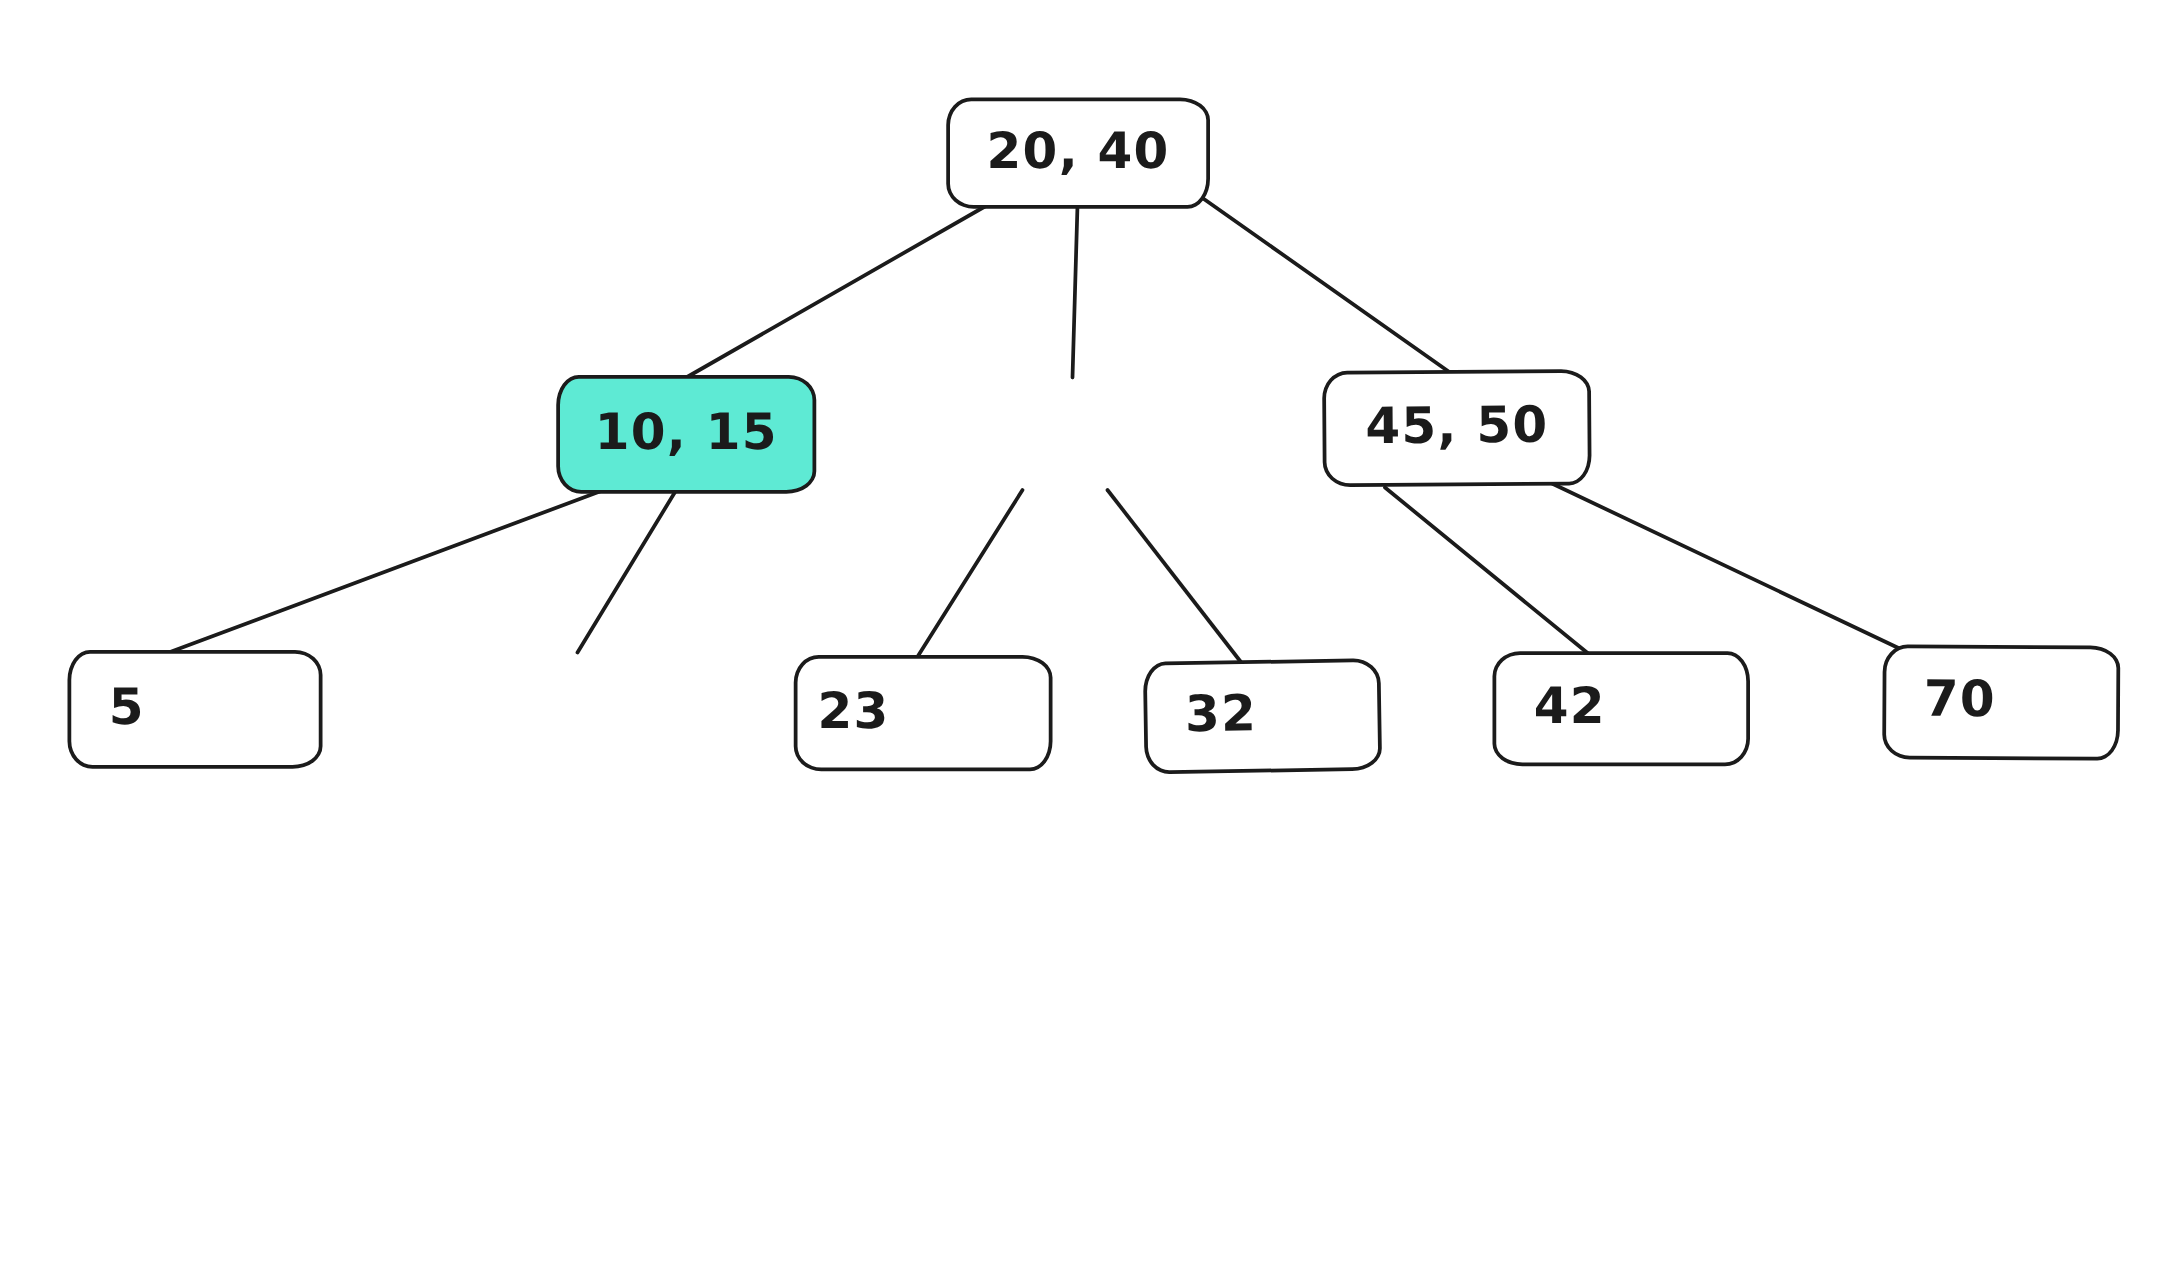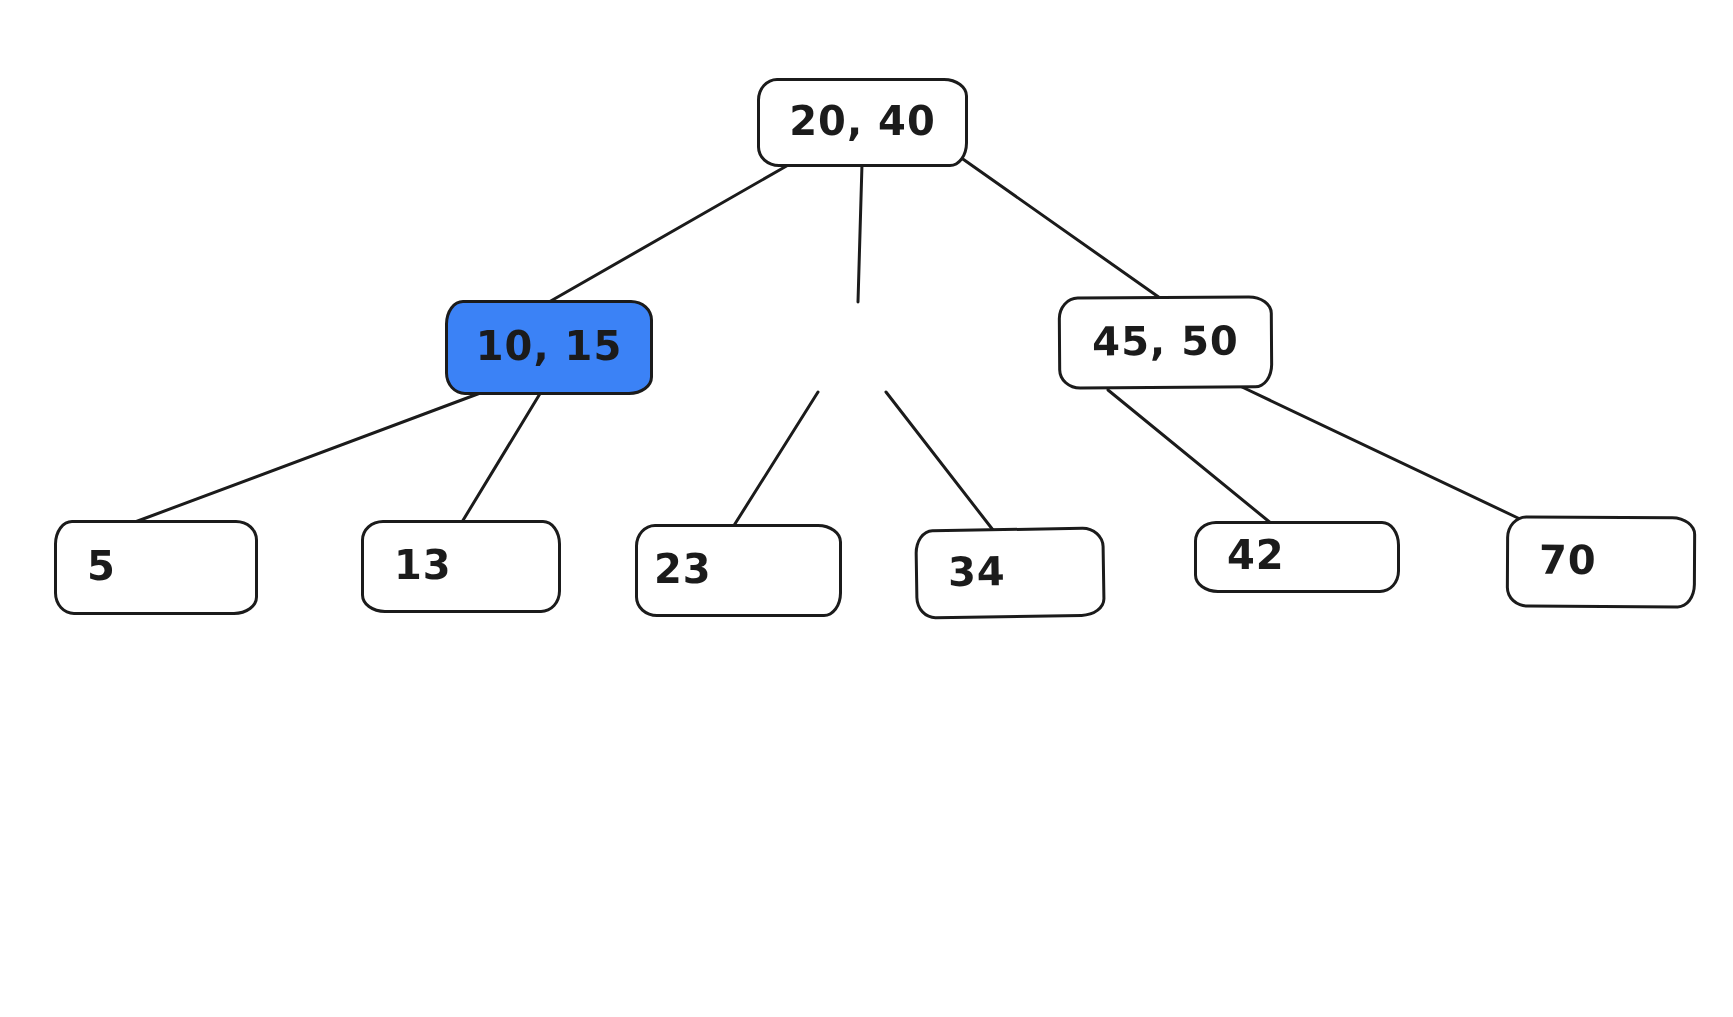--- a/index.html
+++ b/index.html
@@ -54,37 +54,34 @@
       <line x1="483" y1="392" x2="135" y2="522" stroke="#1b1b1b" stroke-width="3" stroke-linecap="round"></line>
       <line x1="541" y1="392" x2="462" y2="522" stroke="#1b1b1b" stroke-width="3" stroke-linecap="round"></line>
       <line x1="818" y1="392" x2="733" y2="527" stroke="#1b1b1b" stroke-width="3" stroke-linecap="round"></line>
       <line x1="886" y1="392" x2="993" y2="530" stroke="#1b1b1b" stroke-width="3" stroke-linecap="round"></line>
       <line x1="1108" y1="390" x2="1272" y2="524" stroke="#1b1b1b" stroke-width="3" stroke-linecap="round"></line>
       <line x1="1242" y1="387" x2="1520" y2="519" stroke="#1b1b1b" stroke-width="3" stroke-linecap="round"></line>
     </svg>
 <div class="tree-node align-center" style="left: 757px; top: 78px; width: 211px; height: 89px; border: 3px solid rgb(27, 27, 27); background: rgb(255, 255, 255); border-radius: 20px 24px 18px 22px / 22px 18px 24px 20px;">
       <span class="node-label">20, 40</span>
     </div>
-    <div class="tree-node align-center" style="left: 445px; top: 300px; width: 208px; height: 95px; border: 3px solid rgb(27, 27, 27); background: #3b82f6; border-radius: 18px 22px 24px 20px / 24px 20px 18px 22px;">
+    <div class="tree-node align-center" style="left: 445px; top: 300px; width: 208px; height: 95px; border: 3px solid rgb(27, 27, 27); background: #5eead4; border-radius: 18px 22px 24px 20px / 24px 20px 18px 22px;">
       <span class="node-label">10, 15</span>
     </div>
     <div class="tree-node align-center" style="left: 1058px; top: 296px; width: 215px; height: 93px; border: 3px solid rgb(27, 27, 27); background: rgb(255, 255, 255); border-radius: 20px 24px 18px 22px / 22px 18px 24px 20px; transform: rotate(-0.4deg);">
       <span class="node-label">45, 50</span>
     </div>
     <div class="tree-node align-left" style="left: 54px; top: 520px; width: 204px; height: 95px; border: 3px solid rgb(27, 27, 27); background: rgb(255, 255, 255); border-radius: 18px 22px 24px 20px / 24px 20px 18px 22px;">
       <span class="node-label">5</span>
     </div>
-    <div class="tree-node align-left" style="left: 361px; top: 520px; width: 200px; height: 93px; border: 3px solid rgb(27, 27, 27); background: rgb(255, 255, 255); border-radius: 22px 18px 20px 24px / 20px 24px 22px 18px;">
-      <span class="node-label">13</span>
-    </div>
     <div class="tree-node align-left" style="left: 635px; top: 524px; width: 207px; height: 93px; border: 3px solid rgb(27, 27, 27); background: rgb(255, 255, 255); border-radius: 20px 24px 18px 22px / 22px 18px 24px 20px; padding-left: 16px;">
       <span class="node-label">23</span>
     </div>
     <div class="tree-node align-left" style="left: 915px; top: 528px; width: 190px; height: 90px; border: 3px solid rgb(27, 27, 27); background: rgb(255, 255, 255); border-radius: 18px 22px 24px 20px / 24px 20px 18px 22px; transform: rotate(-0.9deg);">
-      <span class="node-label">34</span>
+      <span class="node-label">32</span>
     </div>
-    <div class="tree-node align-left" style="left: 1194px; top: 521px; width: 206px; height: 72px; border: 3px solid rgb(27, 27, 27); background: rgb(255, 255, 255); border-radius: 22px 18px 20px 24px / 20px 24px 22px 18px;">
+    <div class="tree-node align-left" style="left: 1194px; top: 521px; width: 206px; height: 92px; border: 3px solid rgb(27, 27, 27); background: rgb(255, 255, 255); border-radius: 22px 18px 20px 24px / 20px 24px 22px 18px;">
       <span class="node-label">42</span>
     </div>
     <div class="tree-node align-left" style="left: 1476px; top: 516px; width: 190px; height: 92px; border: 3px solid rgb(27, 27, 27); background: rgb(255, 255, 255); border-radius: 20px 24px 18px 22px / 22px 18px 24px 20px; transform: rotate(0.3deg); margin-left: 30px;">
       <span class="node-label">70</span>
     </div>
   </div>
 
 </body></html>

